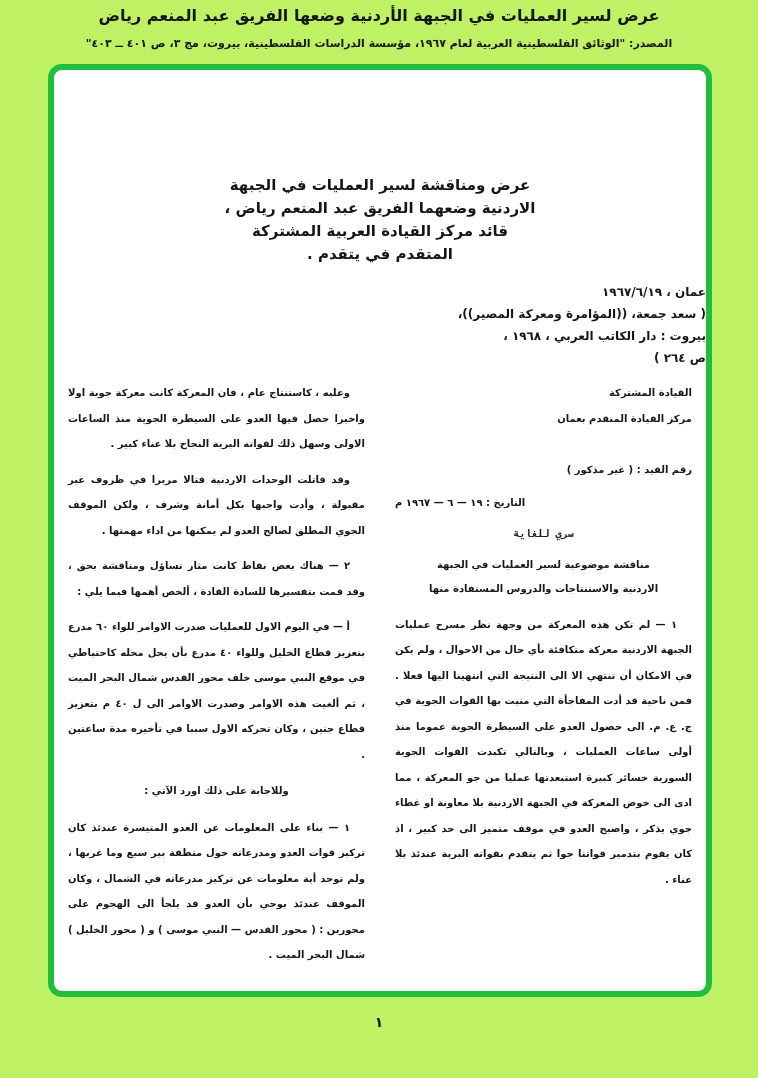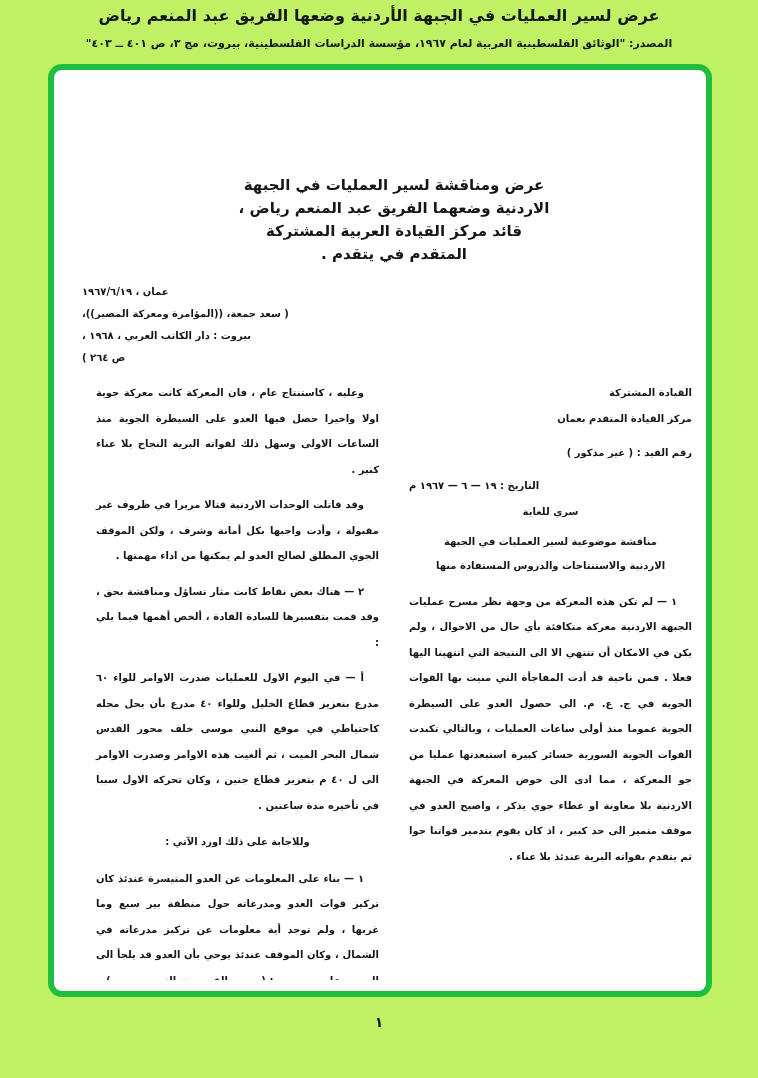--- a/index.html
+++ b/index.html
@@ -6,36 +6,36 @@
   body{width:758px;height:1078px;position:relative;font-family:"DejaVu Sans",sans-serif;color:#161616;}
   .page{position:relative;width:758px;height:1078px;background:#bef264;overflow:hidden;}
 
   .top-title{position:absolute;top:6px;left:0;right:0;text-align:center;
              direction:rtl;font-weight:700;font-size:16px;letter-spacing:-0.2px;}
   .source-line{position:absolute;top:37px;left:0;right:0;text-align:center;
                direction:rtl;font-weight:700;font-size:11px;}
 
   .green-box{position:absolute;left:48px;top:64px;width:664px;height:933px;
              box-sizing:border-box;border:6px solid #1fbe3f;border-radius:14px;
-             background:#ffffff;overflow:hidden;padding-left:28px;}
+             background:#ffffff;overflow:hidden;}
 
   .doc-title{margin-top:104px;text-align:center;direction:rtl;
              font-weight:700;font-size:15px;line-height:23px;}
-  .doc-cite{margin-top:15px;text-align:left;direction:rtl;
-            font-weight:700;font-size:10px;line-height:22px;}
+  .doc-cite{margin-top:15px;text-align:right;direction:rtl;
+            font-weight:700;font-size:12px;line-height:22px;}
 
   .columns{direction:rtl;display:flex;gap:30px;padding:0 14px;margin-top:11px;
            height:600px;overflow:hidden;}
   .col{flex:1;min-width:0;direction:rtl;font-weight:700;font-size:10px;
        line-height:25.5px;}
 
   .lh-line{text-align:right;}
-  .record-line{margin-top:9px;text-align:right;}
+  .record-line{margin-top:26px;text-align:right;}
   .date-line{margin-top:7px;text-align:left;}
-  .classification{margin-top:1px;text-align:center;}
+  .classification{margin-top:7px;text-align:center;font-family:Liberation Mono, monospace;}
   .subject{margin-top:5px;text-align:center;line-height:24px;}
 
   .para{margin:0 0 0 0;text-align:justify;text-indent:15px;}
   .para + .para{margin-top:10px;}
   .para-after-head{margin-top:11px;text-align:justify;text-indent:15px;}
   .col-right .para:first-of-type{margin-top:11px;}
 
   .answer-heading{margin-top:11px;text-align:center;font-weight:700;}
 
   .page-number{position:absolute;top:1014px;left:0;right:0;text-align:center;

